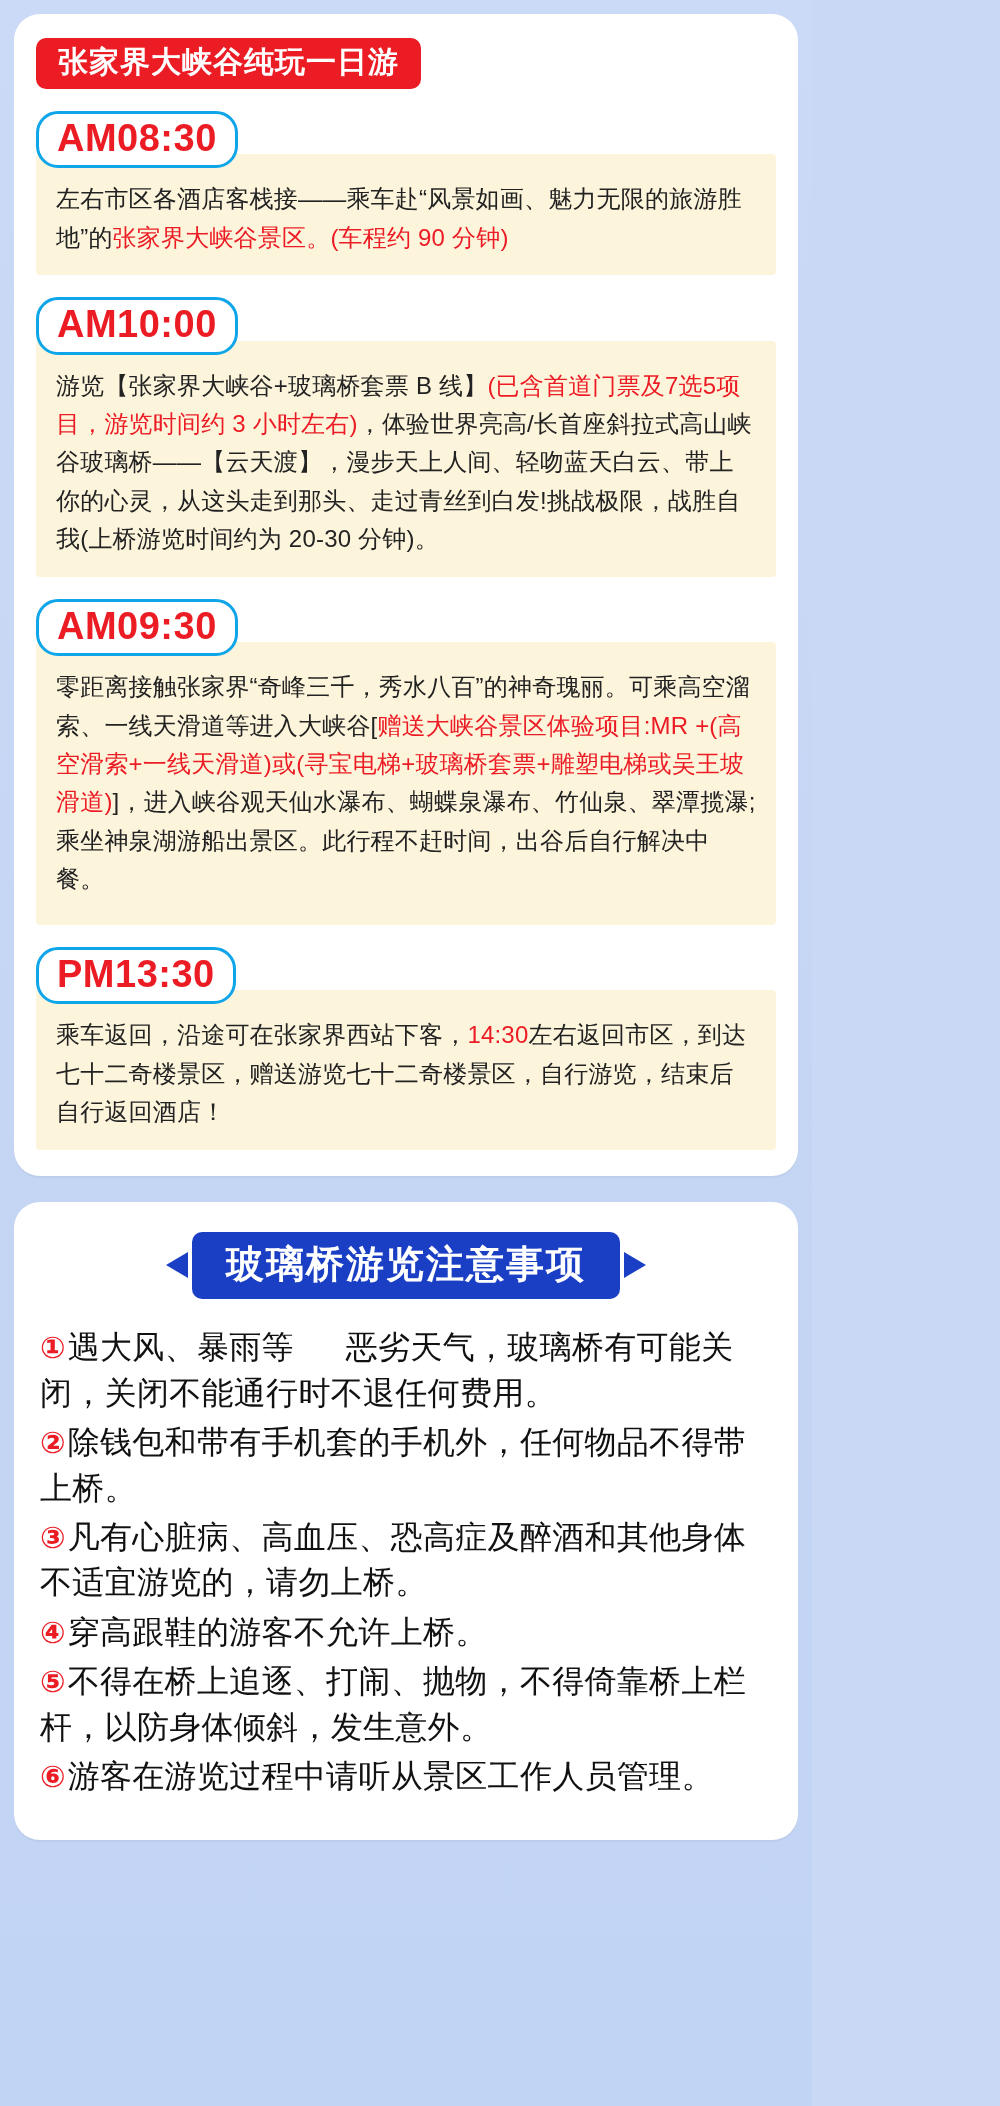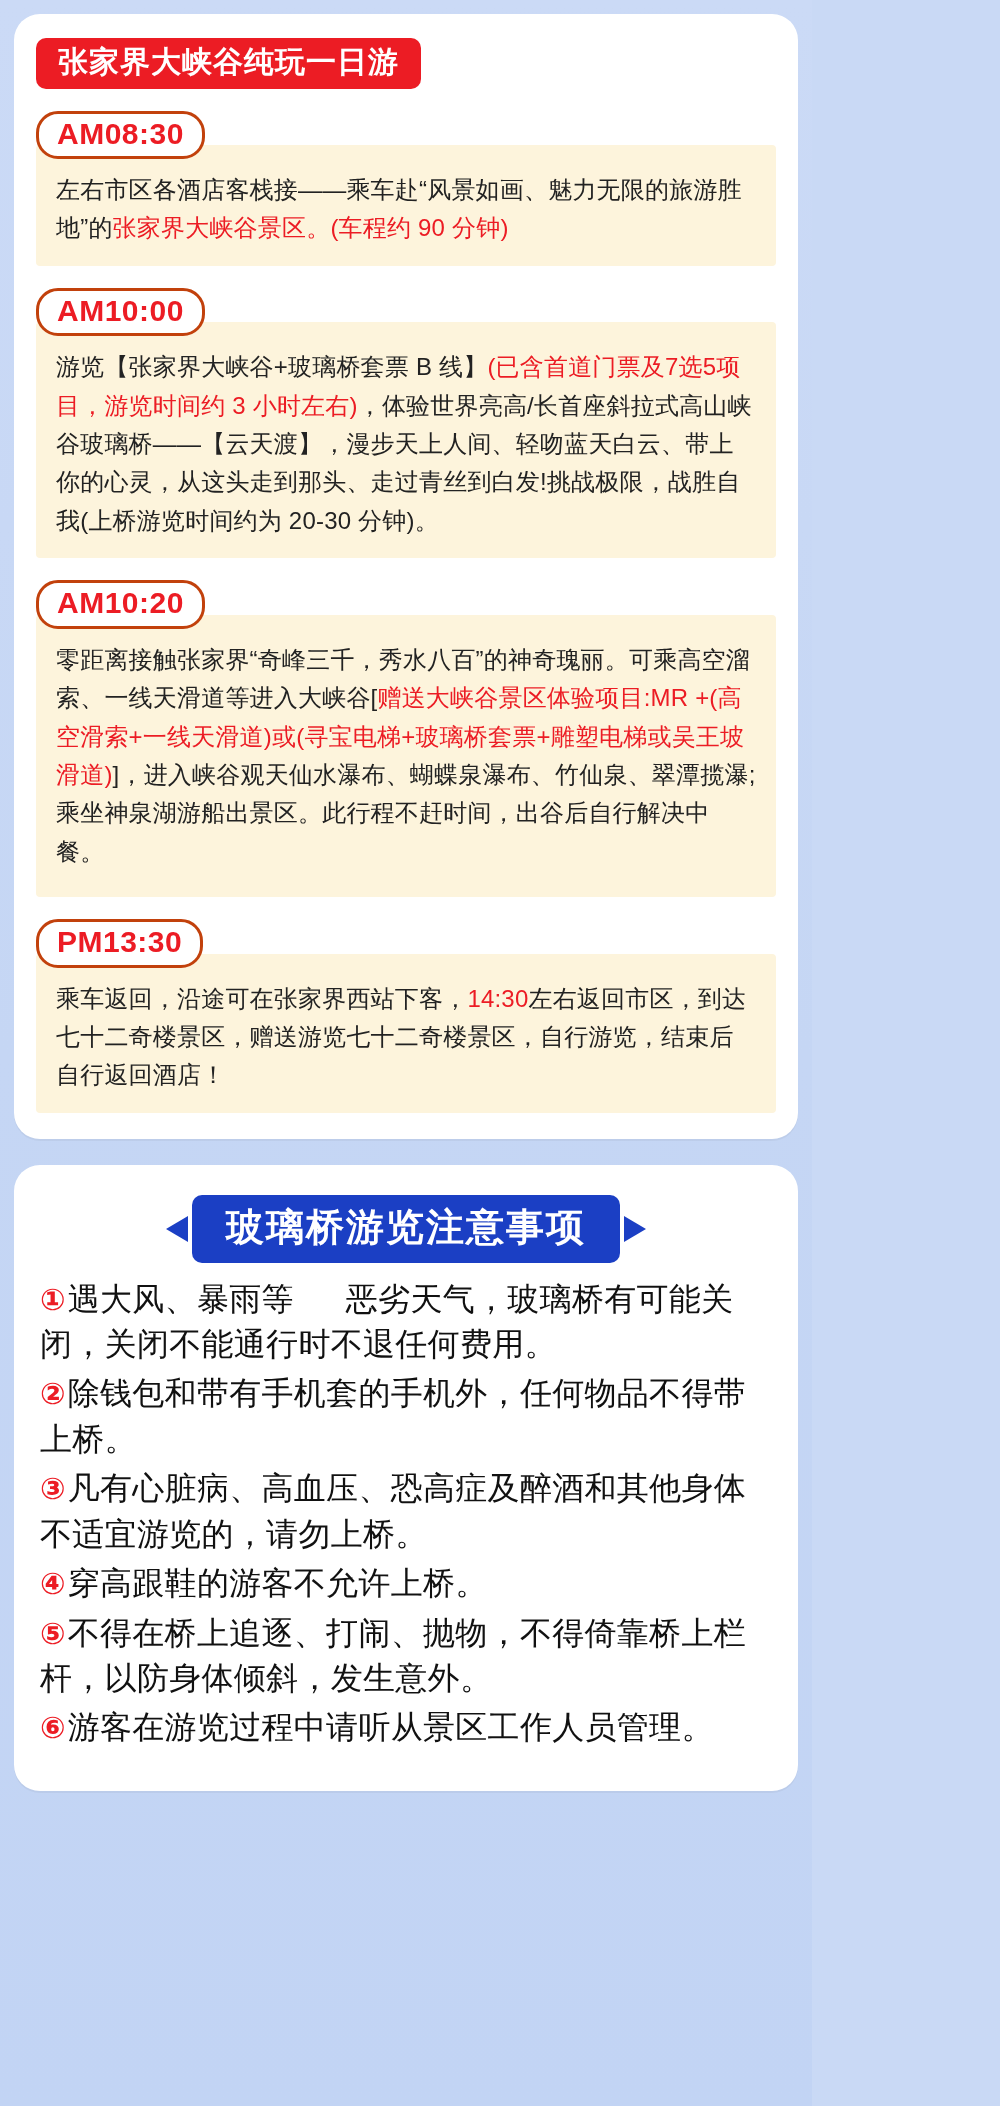--- a/index.html
+++ b/index.html
@@ -43,23 +43,23 @@
     padding:7px 22px 9px 22px;
     border-radius:10px;
     line-height:1.15;
   }
 
   
   .time-pill{
     display:inline-block;
     background:#ffffff;
     color:#ec1c24;
-    border:3px solid #c2410c;
+    border:3px solid #0ea5e9;
     border-radius:22px;
-    font-size:30px;
+    font-size:38px;
     font-weight:bold;
     letter-spacing:0.5px;
     padding:3px 18px 5px 18px;
     line-height:1.15;
     position:relative;
     z-index:3;
   }
 
   .block{margin-top:22px;}
   .block:first-of-type{margin-top:26px;}
@@ -77,21 +77,21 @@
   .body-box.tall{padding-bottom:26px;}
 
   .red{color:#ec1c24;}
   .bold{font-weight:normal;}
 
   
   .notes-header{
     display:flex;
     align-items:center;
     justify-content:center;
-    margin-bottom:14px;
+    margin-bottom:26px;
   }
   .notes-header-pill{
     background:#1b3fc4;
     color:#ffffff;
     font-size:38px;
     font-weight:bold;
     letter-spacing:2px;
     padding:12px 34px 14px 34px;
     border-radius:10px;
     line-height:1.1;
@@ -145,21 +145,21 @@
     
     <div class="block">
       <div class="time-pill">AM10:00</div>
       <div class="body-box">
         <span>游览</span><span class="bold">【张家界大峡谷+玻璃桥套票 B 线】</span><span class="red">(已含首道门票及7选5项目，游览时间约 3 小时左右)</span><span>，体验世界亮高/长首座斜拉式高山峡谷玻璃桥——【云天渡】，漫步天上人间、轻吻蓝天白云、带上你的心灵，从这头走到那头、走过青丝到白发!挑战极限，战胜自我(上桥游览时间约为 20-30 分钟)。</span>
       </div>
     </div>
 
     
     <div class="block">
-      <div class="time-pill">AM10:20</div>
+      <div class="time-pill">AM09:30</div>
       <div class="body-box tall">
         <span>零距离接触张家界“奇峰三千，秀水八百”的神奇瑰丽。可乘高空溜索、一线天滑道等进入大峡谷[</span><span class="red">赠送大峡谷景区体验项目:MR +(高空滑索+一线天滑道)或(寻宝电梯+玻璃桥套票+雕塑电梯或吴王坡滑道)</span><span>]，进入峡谷观天仙水瀑布、蝴蝶泉瀑布、竹仙泉、翠潭揽瀑;乘坐神泉湖游船出景区。此行程不赶时间，出谷后自行解决中餐。</span>
       </div>
     </div>
 
     
     <div class="block">
       <div class="time-pill">PM13:30</div>
       <div class="body-box">
         <span>乘车返回，沿途可在张家界西站下客，</span><span class="red">14:30</span><span>左右返回市区，到达七十二奇楼景区，赠送游览七十二奇楼景区，自行游览，结束后自行返回酒店！</span>

